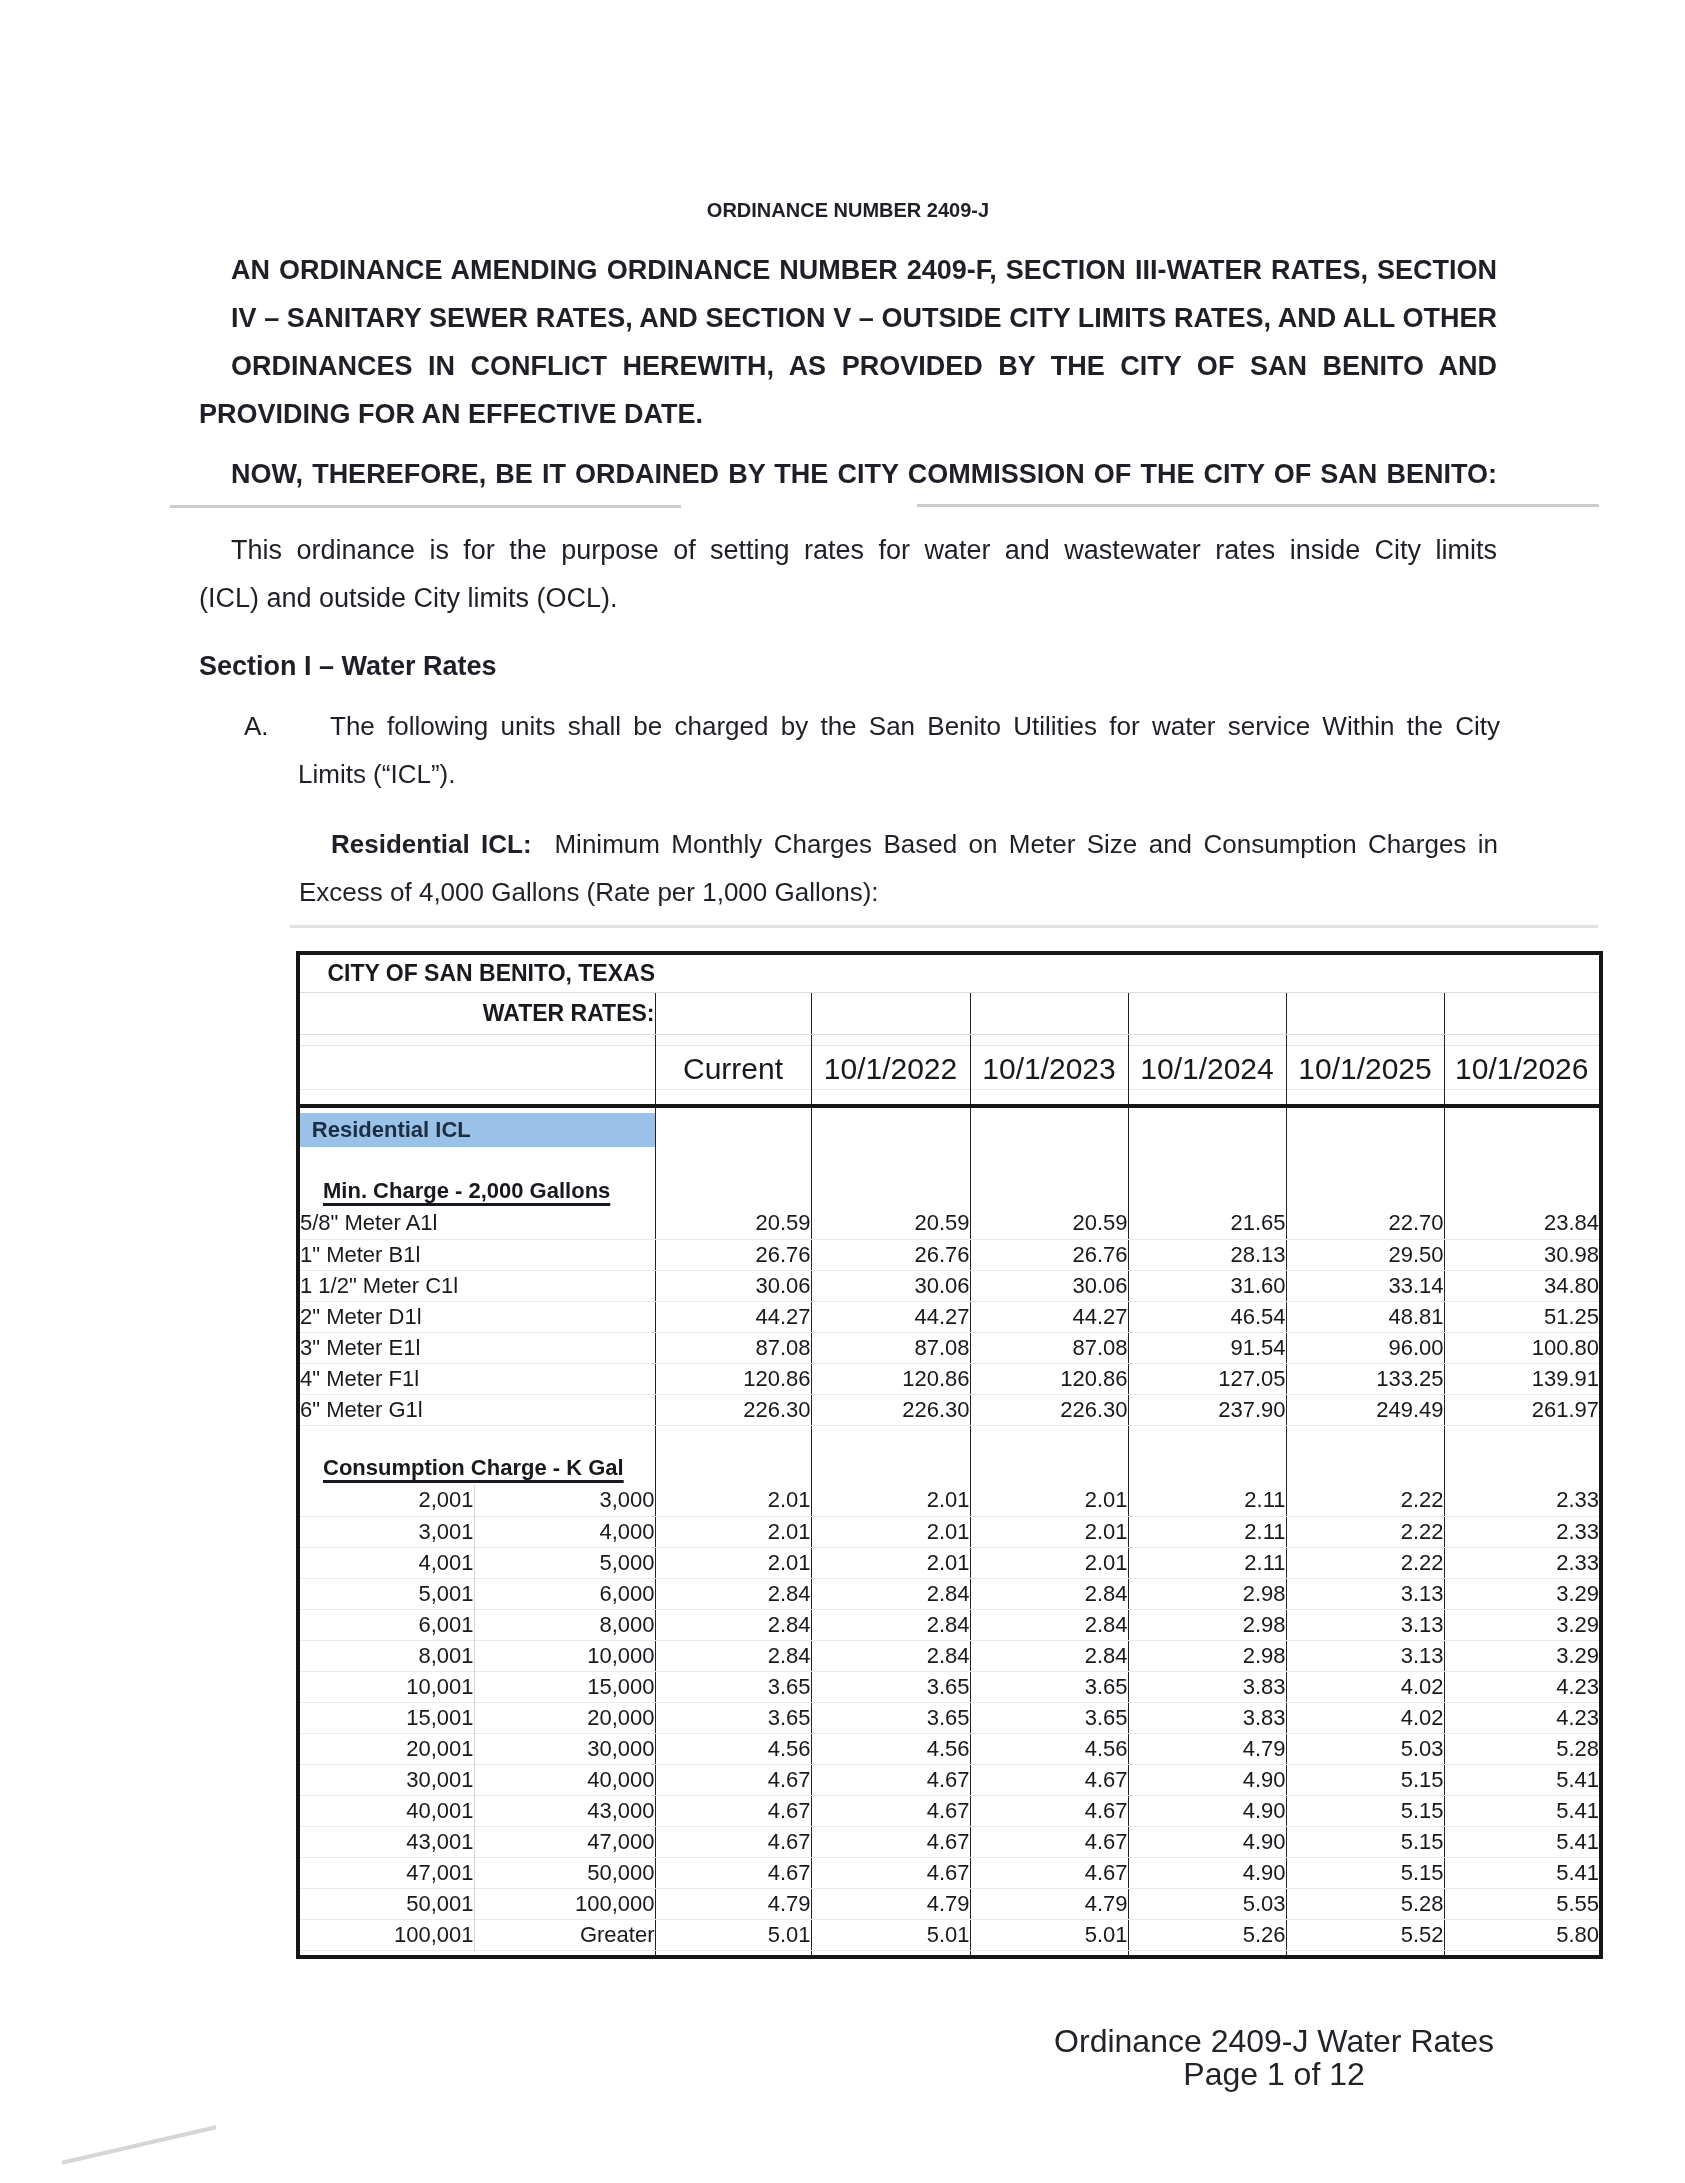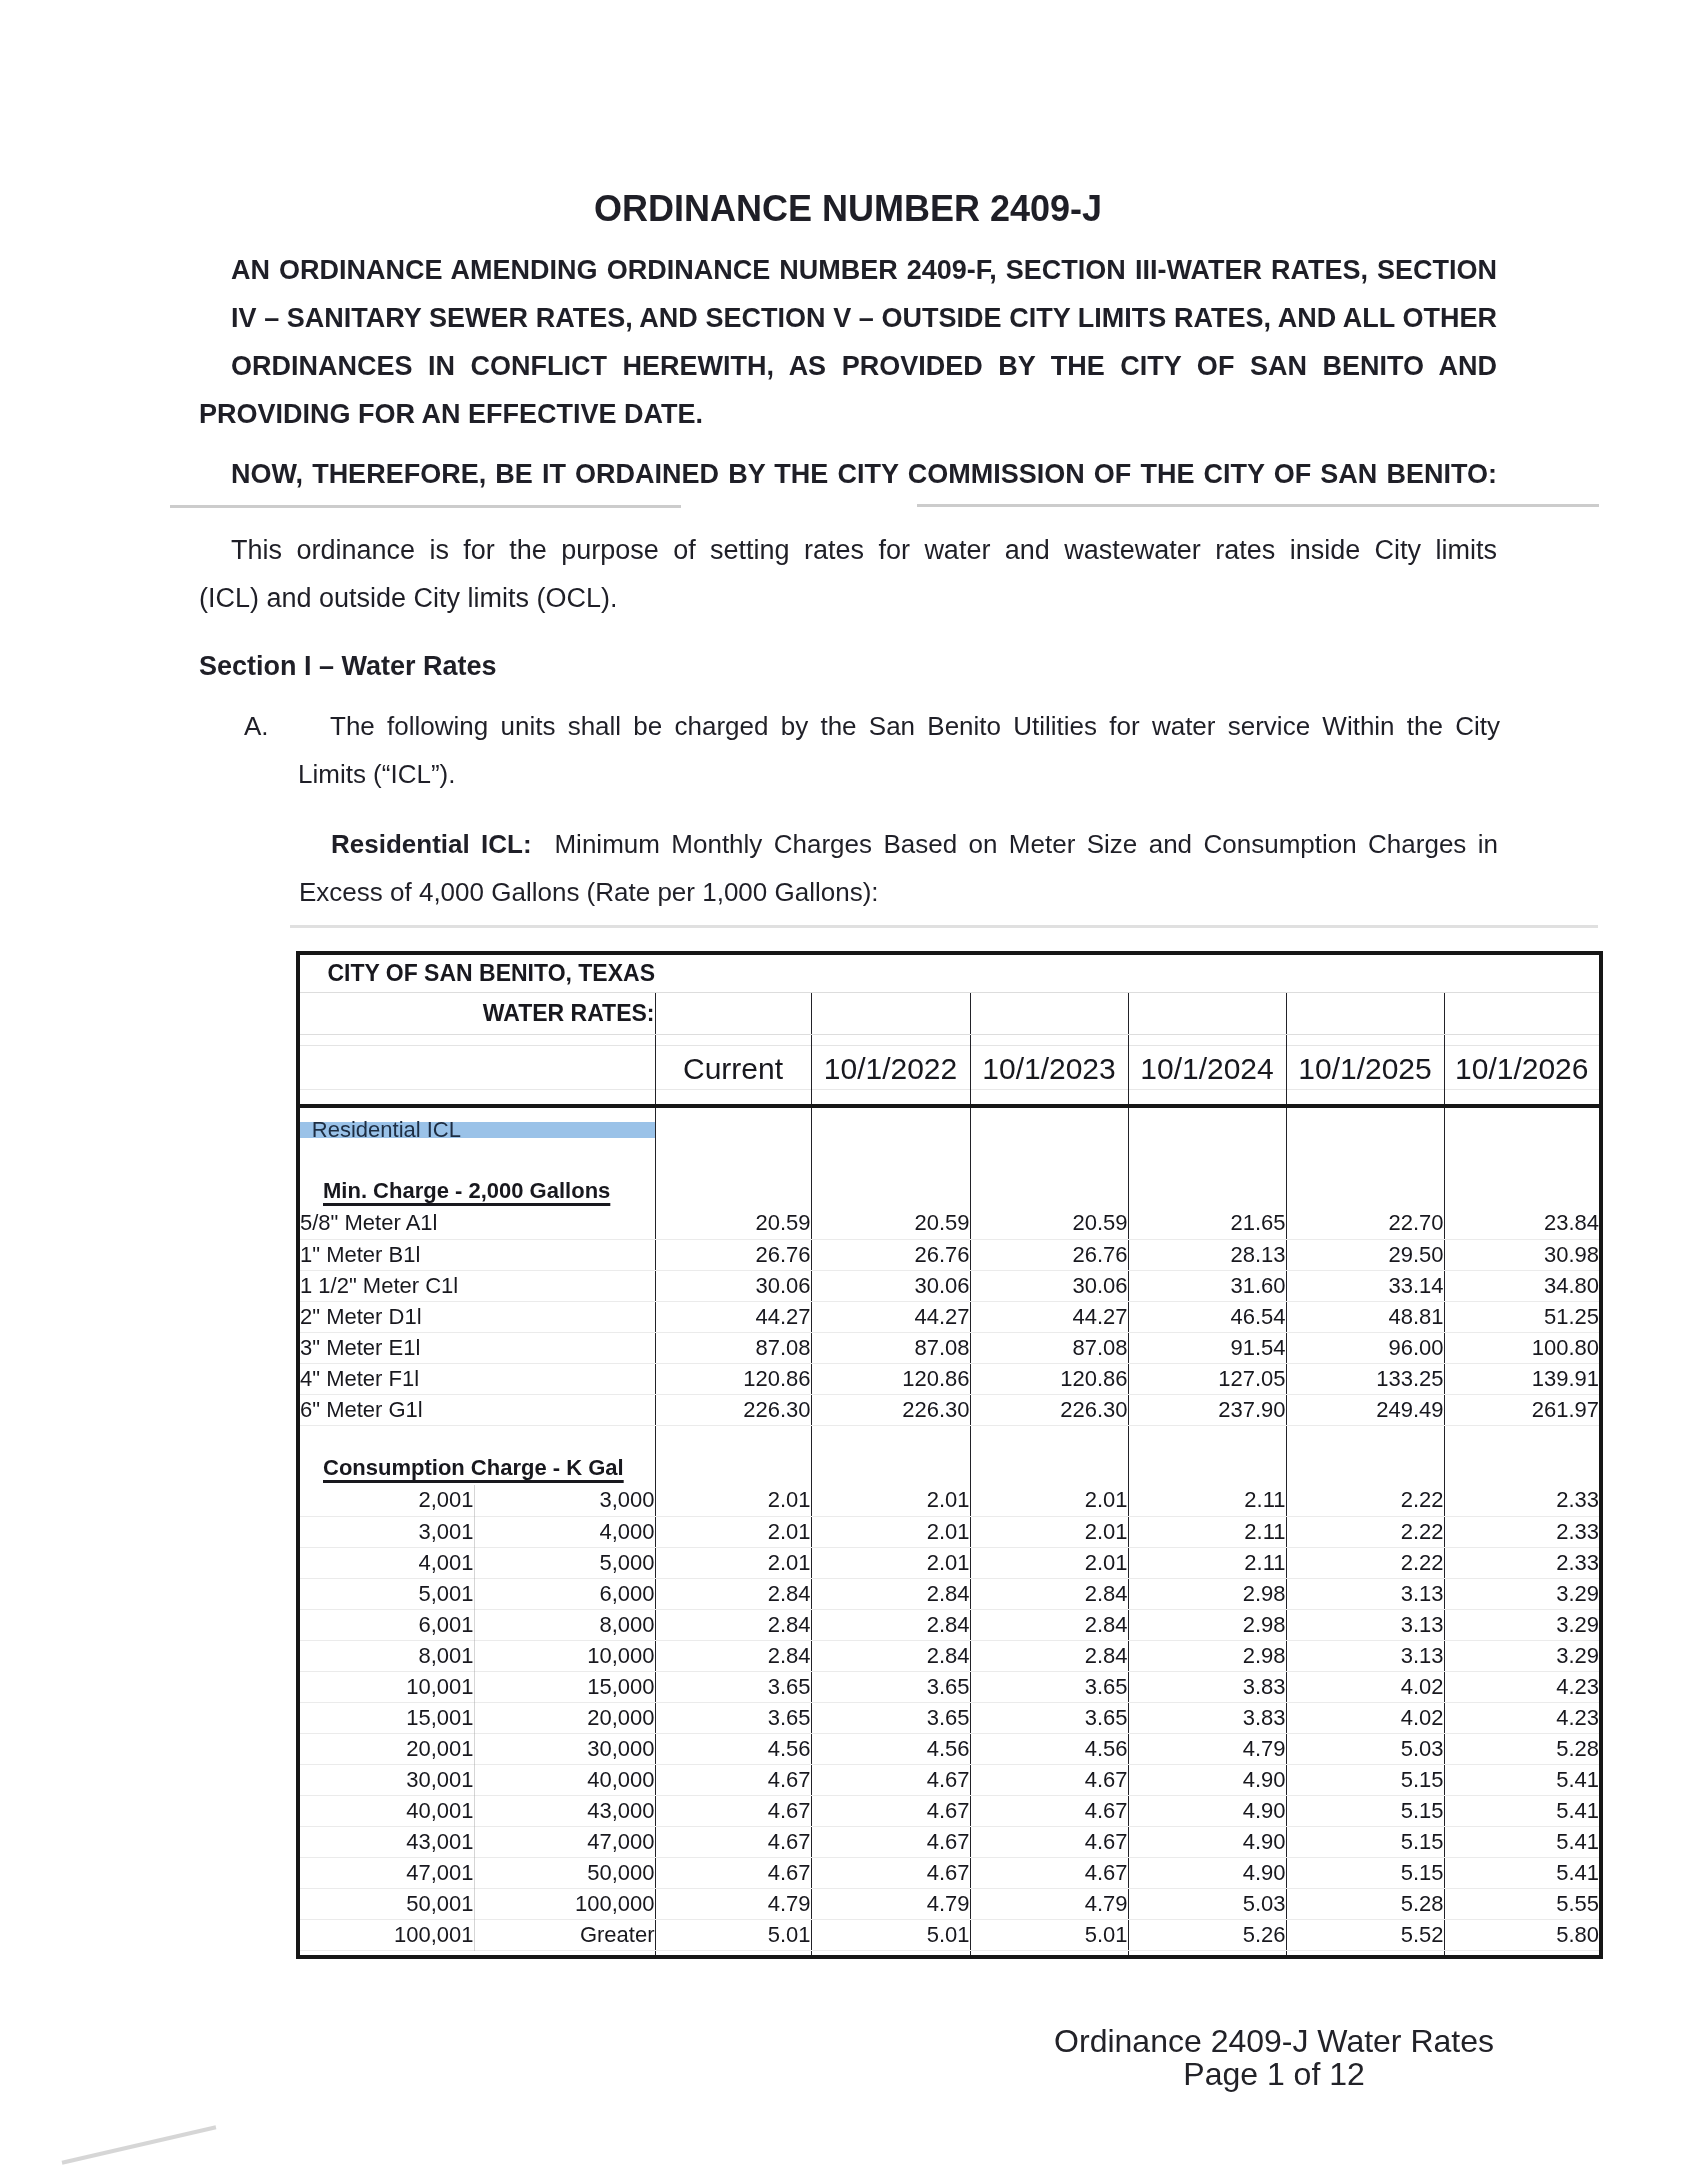--- a/index.html
+++ b/index.html
@@ -9,22 +9,22 @@
     height: 2183px;
     margin: 0 auto;
     background: #ffffff;
     font-family: "Liberation Sans", sans-serif;
     color: #1f1f27;
     overflow: hidden;
   }
 
   
   .doc-title {
-    position: absolute; top: 188px; left: 199px; width: 1298px;
-    text-align: center; font-weight: bold; font-size: 36px;
+    position: absolute; top: 199px; left: 199px; width: 1298px;
+    text-align: center; font-weight: bold; font-size: 20px;
   }
   .block {
     position: absolute; left: 199px; width: 1298px;
     font-size: 27px; line-height: 48px;
   }
   .bold { font-weight: bold; }
   .jline  { text-align: justify; text-align-last: justify; margin-left: 32px; }
   .pline  { text-align: left; }
   .p1 { top: 246px; }
   .p2 { top: 450px; }
@@ -94,24 +94,24 @@
     text-decoration-thickness: 2.5px;
     text-underline-offset: 5px;
     margin-left: 23px;
   }
   td.ra { text-align: right; padding-right: 5px;  border-right: 0.8px solid rgba(150,150,150,.4); }
   td.rb { text-align: right; padding-right: 12.6px; margin-top: 32px; }
 
   td.secL { vertical-align: top; }
   tr.h-sec > td { border-top: 4.2px solid #161616; }
   .bluefill {
-    height: 16px; margin-top: 0.8px;
+    height: 34px; margin-top: 0.8px;
     display: flex; align-items: center;
     padding-left: 11.8px;
-    font-weight: normal; color: #1d2d42;
+    font-weight: bold; color: #1d2d42;
   }
 
   
   .footer {
     position: absolute; top: 2025px; right: 191px;
     text-align: center; font-size: 32px; line-height: 33px; color: #222228;
   }
 </style>
 </head>
 <body>

